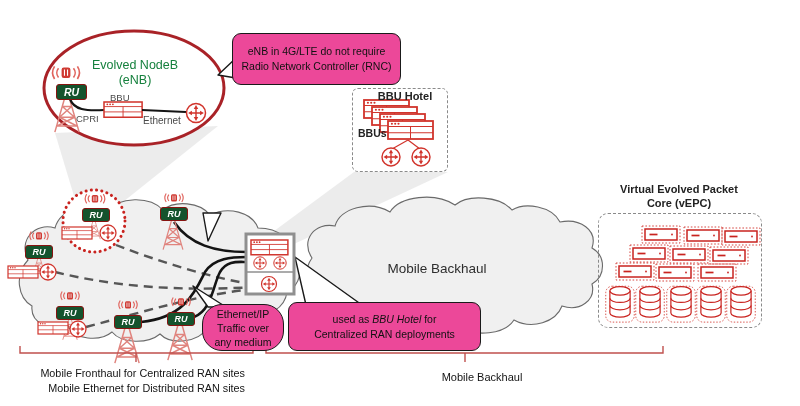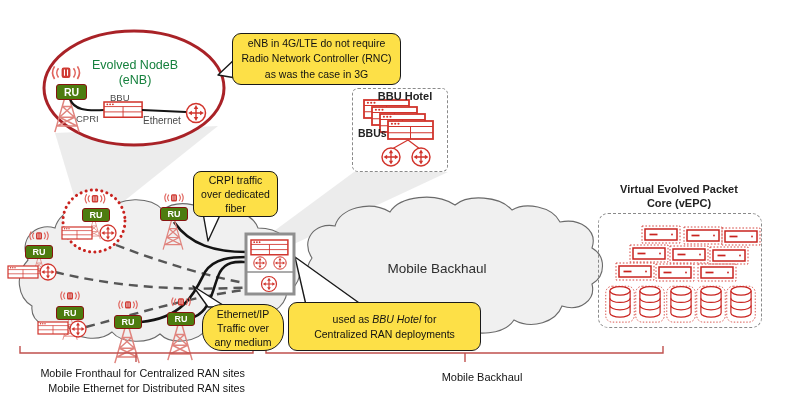--- a/index.html
+++ b/index.html
@@ -3,25 +3,25 @@
 <meta charset="utf-8">
 <style>
   html,body{margin:0;padding:0;background:#fff;}
   .stage{position:relative;width:800px;height:406px;background:#fff;overflow:hidden;
          font-family:"Liberation Sans",sans-serif;}
   .stage svg.bg{position:absolute;left:0;top:0;}
   .abs{position:absolute;}
   .txt{color:#3c3c3c;}
   .center{text-align:center;}
   .nowrap{white-space:nowrap;}
-  .callout{position:absolute;background:#fde047;border:1.6px solid #1a1a1a;border-radius:9px;
+  .callout{position:absolute;background:#ec4899;border:1.6px solid #1a1a1a;border-radius:9px;
            display:flex;flex-direction:column;justify-content:center;align-items:center;
            font-size:10.5px;line-height:14px;color:#111;}
-  .ru-badge{position:absolute;background:#4d7c0f;border:1.2px solid #871310;border-radius:3px;
-            color:#fff;font-weight:bold;display:flex;align-items:center;justify-content:center;}
+  .ru-badge{position:absolute;background:#14532d;border:1.2px solid #871310;border-radius:3px;
+            color:#fff;font-weight:bold;display:flex;align-items:center;justify-content:center;font-style:italic;}
   .ru-sm{width:26px;height:12px;font-size:9px;}
   .ru-lg{width:29px;height:14px;font-size:10.5px;}
   .dashed-box{position:absolute;border:1.4px dashed #8a8a8a;background:transparent;}
 </style>
 </head>
 <body>
 
 <div class="stage">
 
 <svg class="bg" width="800" height="406" viewBox="0 0 800 406">
@@ -177,32 +177,26 @@
   <span style="display:block">(eNB)</span>
 </div>
 <div class="ru-badge ru-lg" style="left:56px;top:84px;">RU</div>
 <div class="abs txt" style="left:110px;top:92px;font-size:9.5px;color:#4a4a4a;">BBU</div>
 <div class="abs txt" style="left:76px;top:113px;font-size:9.5px;color:#4a4a4a;">CPRI</div>
 <div class="abs txt" style="left:143px;top:115px;font-size:10px;color:#4a4a4a;">Ethernet</div>
 
 <div class="callout nowrap" style="left:232px;top:33px;width:167px;height:50px;line-height:15.5px;">
   <span>eNB in 4G/LTE do not require</span>
   <span>Radio Network Controller (RNC)</span>
-  <span>as was the case in 3G</span>
 </div>
 
 <div class="dashed-box" style="left:352px;top:88px;width:94px;height:82px;border-radius:6px;"></div>
 <div class="abs center" style="left:366px;top:90px;width:78px;font-size:11px;font-weight:bold;color:#222;">BBU Hotel</div>
 <div class="abs" style="left:358px;top:127px;font-size:10.5px;font-weight:bold;color:#222;">BBUs</div>
 
-<div class="callout nowrap" style="left:193px;top:171px;width:83px;height:44px;border-radius:8px;">
-  <span>CRPI traffic</span>
-  <span>over dedicated</span>
-  <span>fiber</span>
-</div>
 
 <div class="abs center" style="left:377px;top:261px;width:120px;font-size:13.5px;color:#2e2e2e;">Mobile Backhaul</div>
 
 <div class="ru-badge ru-sm" style="left:82px;top:208px;">RU</div>
 <div class="ru-badge ru-sm" style="left:25px;top:245px;">RU</div>
 <div class="ru-badge ru-sm" style="left:56px;top:306px;">RU</div>
 <div class="ru-badge ru-sm" style="left:160px;top:207px;">RU</div>
 <div class="ru-badge ru-sm" style="left:114px;top:315px;">RU</div>
 <div class="ru-badge ru-sm" style="left:167px;top:312px;">RU</div>
 

